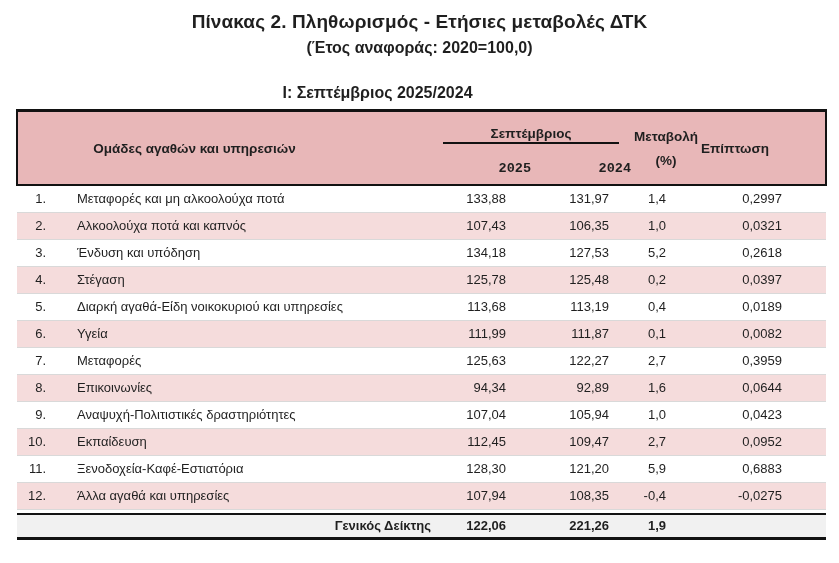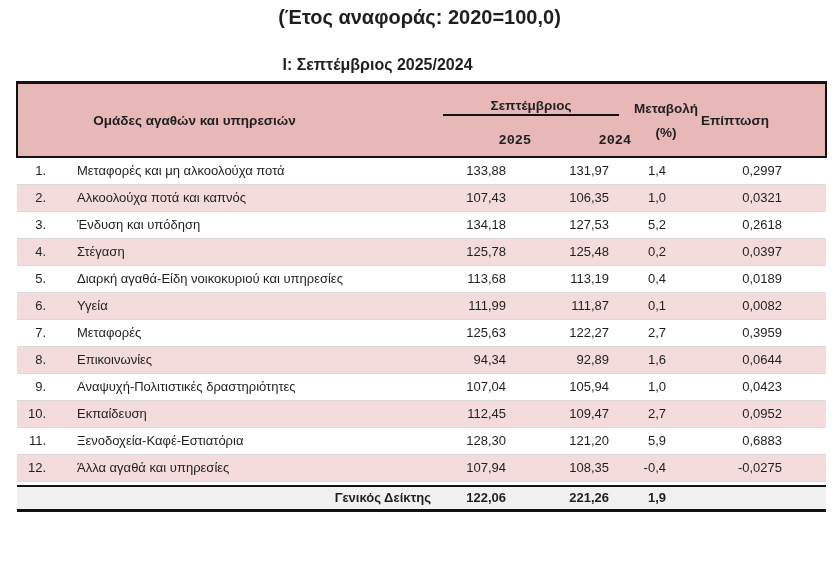--- a/index.html
+++ b/index.html
@@ -18,21 +18,21 @@
   }
   .titles{width:839px;text-align:center;}
   .page-title{
     margin-top:11px;
     font-size:19px;
     font-weight:bold;
     letter-spacing:0.1px;
   }
   .page-subtitle{
     margin-top:6px;
-    font-size:20px;
+    font-size:16px;
     font-weight:bold;
   }
   .section-title{
     margin-top:27px;
     margin-bottom:7px;
     font-size:16px;
     font-weight:bold;
     transform:translateX(-42px);
   }
   table.cpi{
@@ -122,20 +122,21 @@
     font-weight:bold;
     vertical-align:middle;
     text-align:right;
   }
   tfoot td.label{padding-left:59px;}
 </style>
 </head>
 <body>
 
 <div class="titles">
+  <div class="page-title">Πίνακας 2. Πληθωρισμός - Ετήσιες μεταβολές ΔΤΚ</div>
   <div class="page-subtitle">(Έτος αναφοράς: 2020=100,0)</div>
   <div class="section-title">Ι: Σεπτέμβριος 2025/2024</div>
 </div>
 
 <table class="cpi">
   <colgroup>
     <col class="c-no">
       <col class="c-label">
       <col class="c-y25">
       <col class="c-y24">

